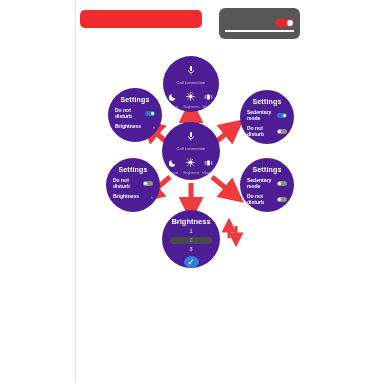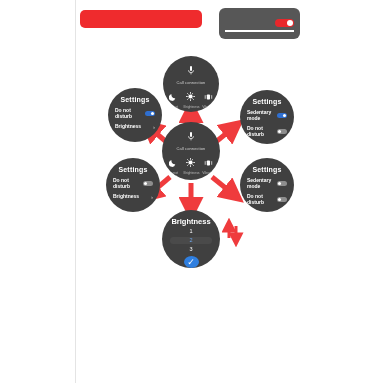--- a/index.html
+++ b/index.html
@@ -34,21 +34,21 @@
   }
   .hdr-grey-card .white-line{
     position:absolute;left:6px;right:6px;bottom:7px;height:2px;background:#fff;
   }
 
   
   .arrows{position:absolute;left:0;top:0;width:383px;height:383px;pointer-events:none;}
 
   
   .watch{
-    position:absolute;border-radius:50%;background:#404040;
+    position:absolute;border-radius:50%;background:#4c1d95;
     color:#fff;overflow:hidden;
     display:flex;flex-direction:column;align-items:center;
   }
 
   
   .w-settings{width:54px;height:54px;}
   .w-settings .s-title{
     font-size:7px;font-weight:bold;margin-top:8px;letter-spacing:.2px;
   }
   .w-settings .s-row{

